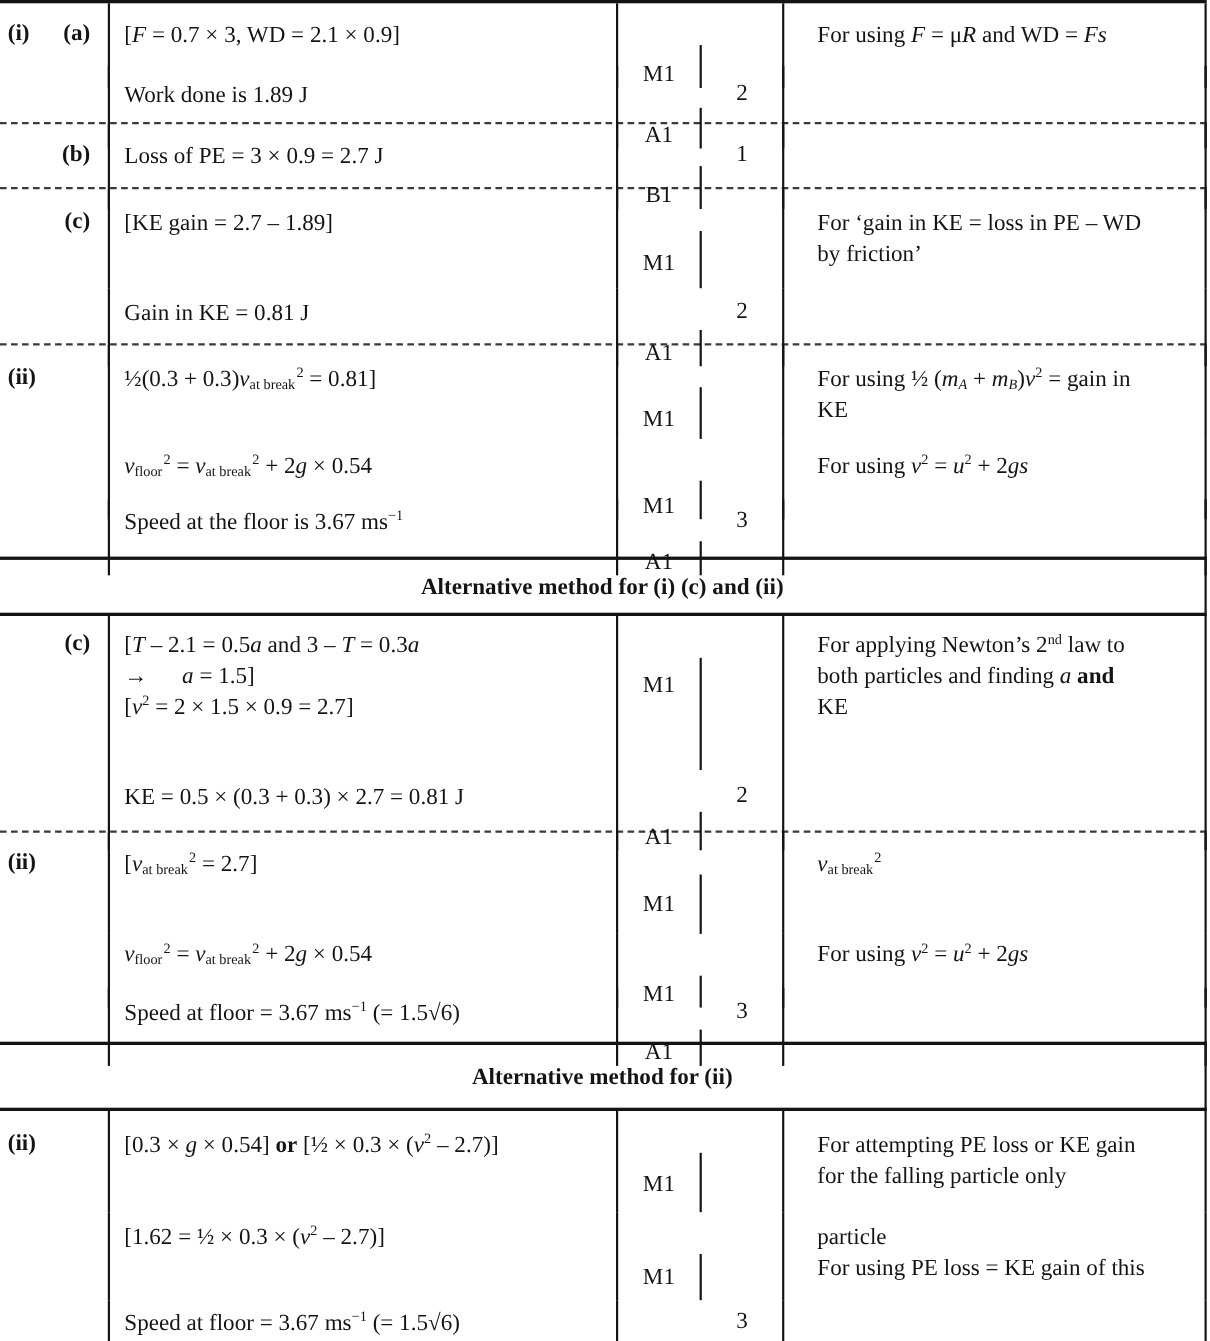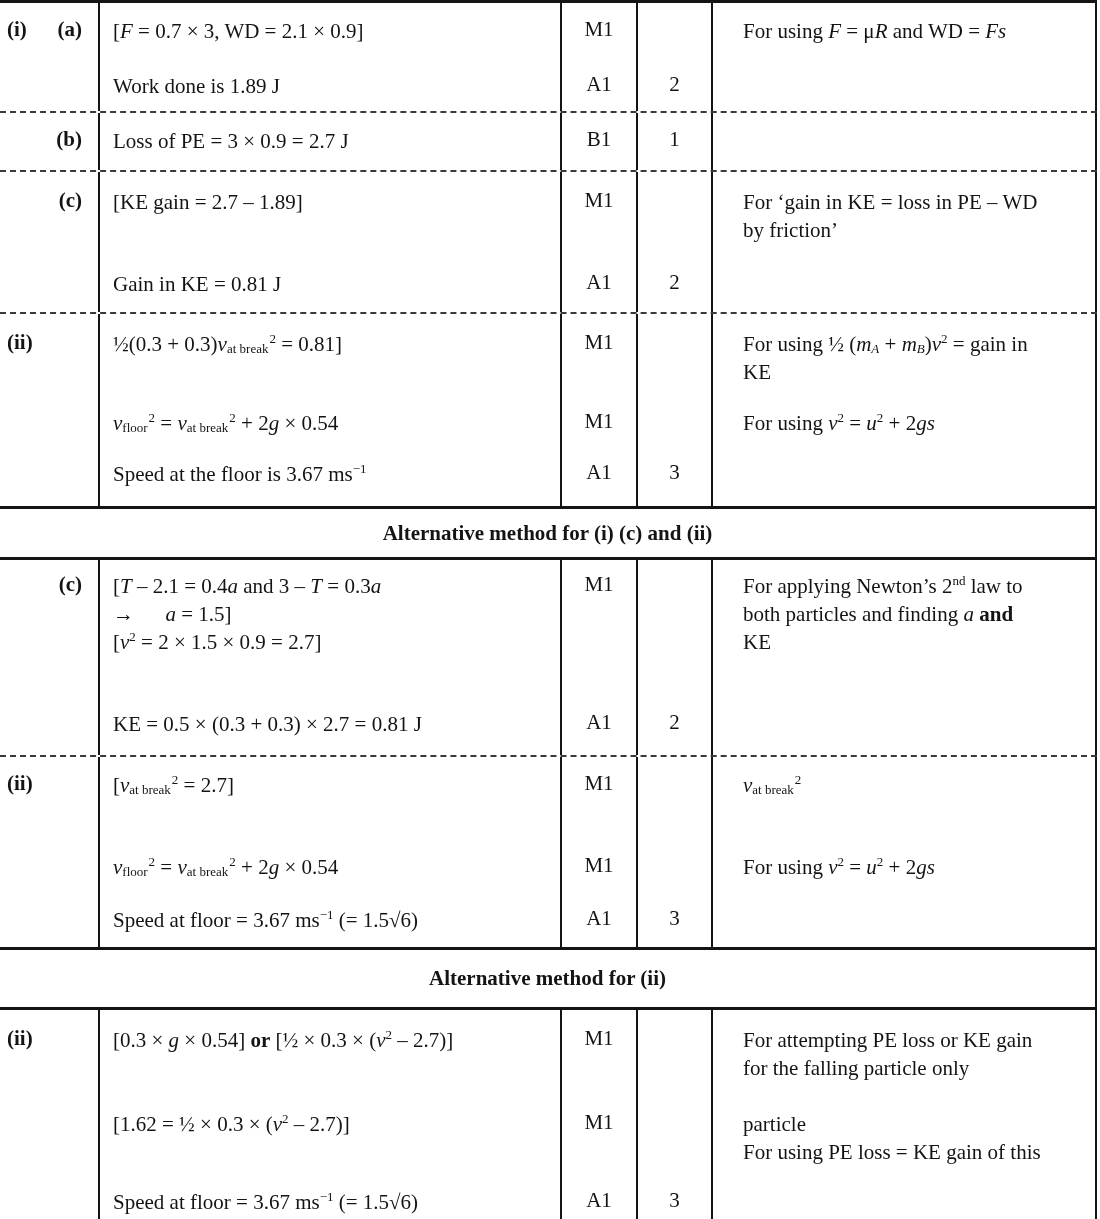--- a/index.html
+++ b/index.html
@@ -13,21 +13,21 @@
   .sec.dashed{border-bottom:2px dashed #3a3a3a;}
   .sec.solid-end{border-bottom:3px solid #141414;}
   .row{
     display:grid;
     grid-template-columns:100px 462px 76px 75px 384px;
     --pt:12px;
   }
   .row > div{box-sizing:border-box;padding-top:var(--pt);}
   .c1{border-right:2px solid #141414;display:flex;}
   .c2{border-right:2px solid #141414;padding-left:13px;}
-  .c3{border-right:2px solid #141414;text-align:center;}
+  .c3{border-right:2px solid #141414;text-align:center;margin-top:38px;}
   .c4{border-right:2px solid #141414;text-align:center;}
   .c5{border-right:2px solid #141414;padding-left:30px;}
   .roman{font-weight:bold;padding-left:7px;width:42px;}
   .letter{font-weight:bold;flex:1;text-align:right;padding-right:16px;}
   .line{line-height:28px;white-space:nowrap;}
   .band{
     box-sizing:border-box;
     border-top:3px solid #141414;border-bottom:3px solid #141414;
     border-right:2px solid #141414;
     text-align:center;font-weight:bold;
@@ -153,21 +153,21 @@
 
   <div class="band" style="height:54px">Alternative method for (i) (c) and (ii)</div>
 
   <div class="sec dashed">
     <div class="row" style="height:140px;--pt:12px">
       <div class="c1">
         <span class="roman"></span>
         <span class="letter">(c)</span>
       </div>
       <div class="c2">
-        <div class="line"><span>[</span><span class="it">T</span><span> – 2.1 = 0.4</span><span class="it">a</span><span> and 3 – </span><span class="it">T</span><span> = 0.3</span><span class="it">a</span></div>
+        <div class="line"><span>[</span><span class="it">T</span><span> – 2.1 = 0.5</span><span class="it">a</span><span> and 3 – </span><span class="it">T</span><span> = 0.3</span><span class="it">a</span></div>
         <div class="line"><span>→   </span><span class="it">a</span><span> = 1.5]</span></div>
         <div class="line"><span>[</span><span class="it">v</span><sup>2</sup><span> = 2 × 1.5 × 0.9 = 2.7]</span></div>
       </div>
       <div class="c3">M1</div>
       <div class="c4"></div>
       <div class="c5">
         <div class="line"><span>For applying Newton’s 2</span><sup>nd</sup><span> law to</span></div>
         <div class="line"><span>both particles and finding </span><span class="it">a</span><span> </span><span class="bd">and</span></div>
         <div class="line"><span>KE</span></div>
       </div>

